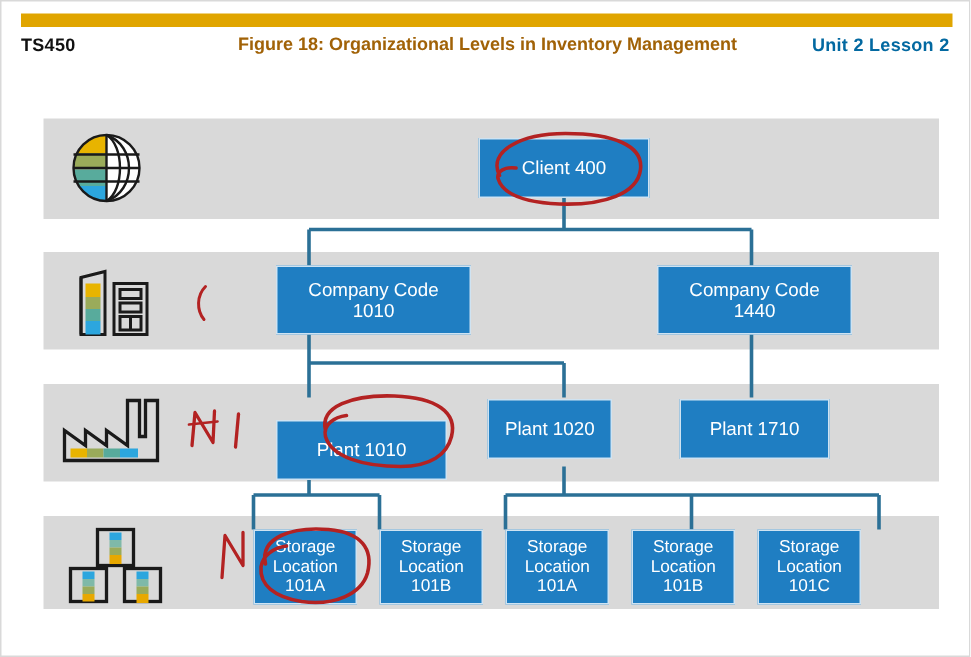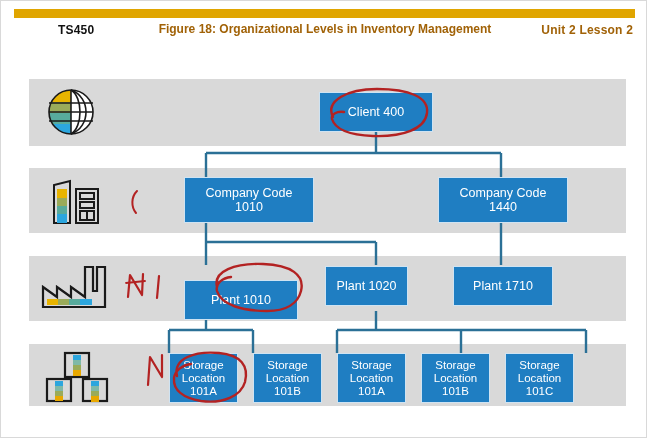--- a/index.html
+++ b/index.html
@@ -17,30 +17,30 @@
     background:#fff;
   }
 
   
   .gold-bar{
     position:absolute;left:13px;top:8px;width:621px;height:9px;
     background:#e0a500;
   }
   .hdr-left{
     position:absolute;left:13px;top:22px;
-    font-size:12px;font-weight:bold;color:#111;letter-spacing:.2px;margin-left:44px;
+    font-size:12px;font-weight:bold;color:#111;letter-spacing:.2px;
   }
   .hdr-center{
     position:absolute;left:140px;top:21px;width:368px;
     text-align:center;font-size:12px;font-weight:bold;color:#a16207;
     line-height:15px;
   }
   .hdr-right{
     position:absolute;right:13px;top:22px;
-    font-size:12px;font-weight:bold;color:#a16207;letter-spacing:.2px;
+    font-size:12px;font-weight:bold;color:#0369a1;letter-spacing:.2px;
   }
 
   
   .band{position:absolute;left:28px;width:597px;background:#d9d9d9;}
   .band.r1{top:78px;height:67px;}
   .band.r2{top:167px;height:65px;}
   .band.r3{top:255px;height:65px;}
   .band.r4{top:343px;height:62px;}
 
   

